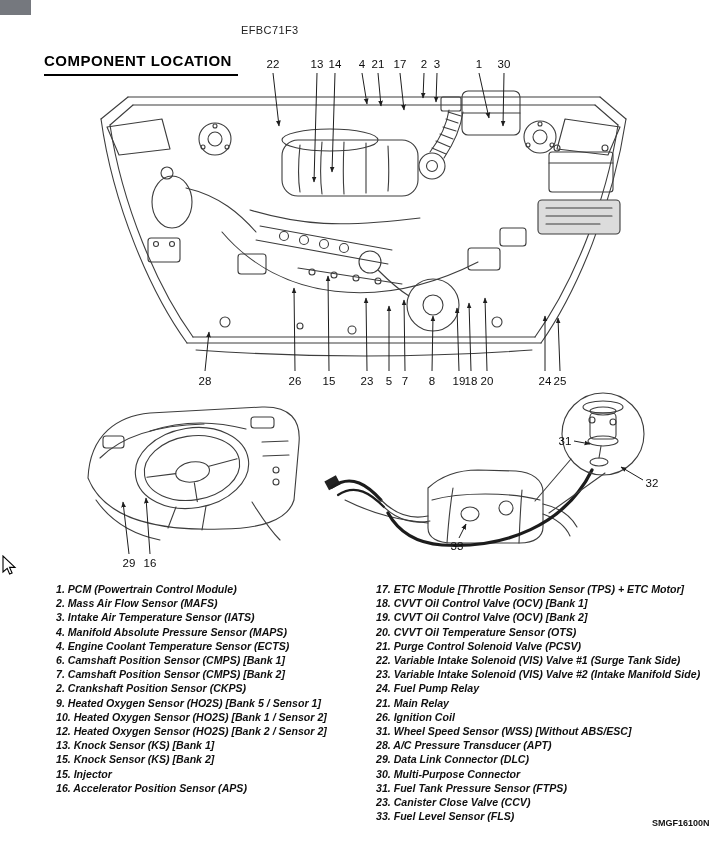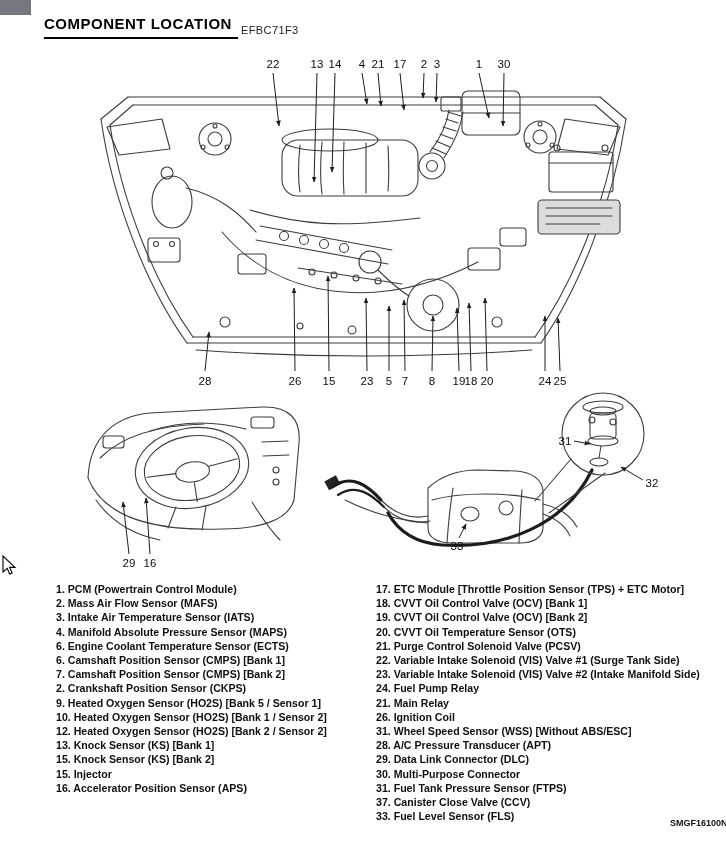--- a/index.html
+++ b/index.html
@@ -2,34 +2,34 @@
 <html><head>
 <meta charset="utf-8">
 <style>
   * { margin:0; padding:0; box-sizing:border-box; }
   html,body { width:726px; height:852px; }
   body { background:#ffffff; font-family:"Liberation Sans", sans-serif; }
   .page { position:relative; width:726px; height:852px; background:#ffffff; overflow:hidden; }
   .corner-block { position:absolute; left:0; top:0; width:31px; height:15px; background:#75787e; }
   .title-wrap { position:absolute; left:44px; top:15px; }
   .page-title { font-size:15px; font-weight:bold; letter-spacing:.5px; color:#000;
-                border-bottom:2px solid #000; padding:0 6px 5px 0; display:inline-block; }
+                border-bottom:2px solid #000; padding:0 6px 5px 0; display:inline-block;margin-top:37px; }
   .fig-code { position:absolute; left:241px; top:24px; font-size:11px; color:#222; letter-spacing:.4px; }
   svg.diagram { position:absolute; left:0; top:0; }
   .ln { stroke:#3d3d3d; stroke-width:1.1; fill:none; stroke-linecap:round; stroke-linejoin:round; }
   .fillbox { fill:#dcdcdc; stroke:#3d3d3d; stroke-width:1.1; }
   .thick { stroke:#1c1c1c; stroke-width:3.2; fill:none; stroke-linecap:round; }
   .thick2 { stroke:#1c1c1c; stroke-width:2.2; fill:none; stroke-linecap:round; }
   .ld { stroke:#1e1e1e; stroke-width:1; fill:none; }
   .cnum { font-family:"Liberation Sans", sans-serif; font-size:11.5px; fill:#0d0d0d; }
   .legend { position:absolute; top:582px; font-size:10.6px; font-weight:bold; color:#0f0f0f;
-            line-height:14.2px; white-space:nowrap; }
+            line-height:14.2px; white-space:nowrap;font-style:italic; }
   .legend.left { left:56px; }
   .legend.right { left:376px; }
-  .footer-code { position:absolute; top:818px; left:652px; font-size:9px; font-weight:bold; color:#111;margin-left:18px; }
+  .footer-code { position:absolute; top:818px; left:652px; font-size:9px; font-weight:bold; color:#111; }
   .cursor { position:absolute; left:2px; top:555px; }
 </style>
 </head>
 <body>
 
 <div class="page">
 
   <div class="corner-block"></div>
 
   <div class="title-wrap">
@@ -257,21 +257,21 @@
       <text class="cnum" x="652" y="487" text-anchor="middle">32</text>
       <text class="cnum" x="457" y="550" text-anchor="middle">33</text>
     </g>
   </svg>
 
   <div class="legend left">
     <div>1. PCM (Powertrain Control Module)</div>
     <div>2. Mass Air Flow Sensor (MAFS)</div>
     <div>3. Intake Air Temperature Sensor (IATS)</div>
     <div>4. Manifold Absolute Pressure Sensor (MAPS)</div>
-    <div>6. Engine Coolant Temperature Sensor (ECTS)</div>
+    <div>4. Engine Coolant Temperature Sensor (ECTS)</div>
     <div>6. Camshaft Position Sensor (CMPS) [Bank 1]</div>
     <div>7. Camshaft Position Sensor (CMPS) [Bank 2]</div>
     <div>2. Crankshaft Position Sensor (CKPS)</div>
     <div>9. Heated Oxygen Sensor (HO2S) [Bank 5 / Sensor 1]</div>
     <div>10. Heated Oxygen Sensor (HO2S) [Bank 1 / Sensor 2]</div>
     <div>12. Heated Oxygen Sensor (HO2S) [Bank 2 / Sensor 2]</div>
     <div>13. Knock Sensor (KS) [Bank 1]</div>
     <div>15. Knock Sensor (KS) [Bank 2]</div>
     <div>15. Injector</div>
     <div>16. Accelerator Position Sensor (APS)</div>
@@ -286,21 +286,21 @@
     <div>22. Variable Intake Solenoid (VIS) Valve #1 (Surge Tank Side)</div>
     <div>23. Variable Intake Solenoid (VIS) Valve #2 (Intake Manifold Side)</div>
     <div>24. Fuel Pump Relay</div>
     <div>21. Main Relay</div>
     <div>26. Ignition Coil</div>
     <div>31. Wheel Speed Sensor (WSS) [Without ABS/ESC]</div>
     <div>28. A/C Pressure Transducer (APT)</div>
     <div>29. Data Link Connector (DLC)</div>
     <div>30. Multi-Purpose Connector</div>
     <div>31. Fuel Tank Pressure Sensor (FTPS)</div>
-    <div>37. Canister Close Valve (CCV)</div>
+    <div>23. Canister Close Valve (CCV)</div>
     <div>33. Fuel Level Sensor (FLS)</div>
   </div>
 
   <div class="footer-code">SMGF16100N</div>
 
   <svg class="cursor" width="16" height="22" viewBox="0 0 16 22">
     <path d="M1,1 L1,17 L5.2,13.4 L7.6,19 L10.1,17.9 L7.6,12.4 L13,12.4 Z" fill="#ffffff" stroke="#000000" stroke-width="1.1"></path>
   </svg>
 
 </div>

